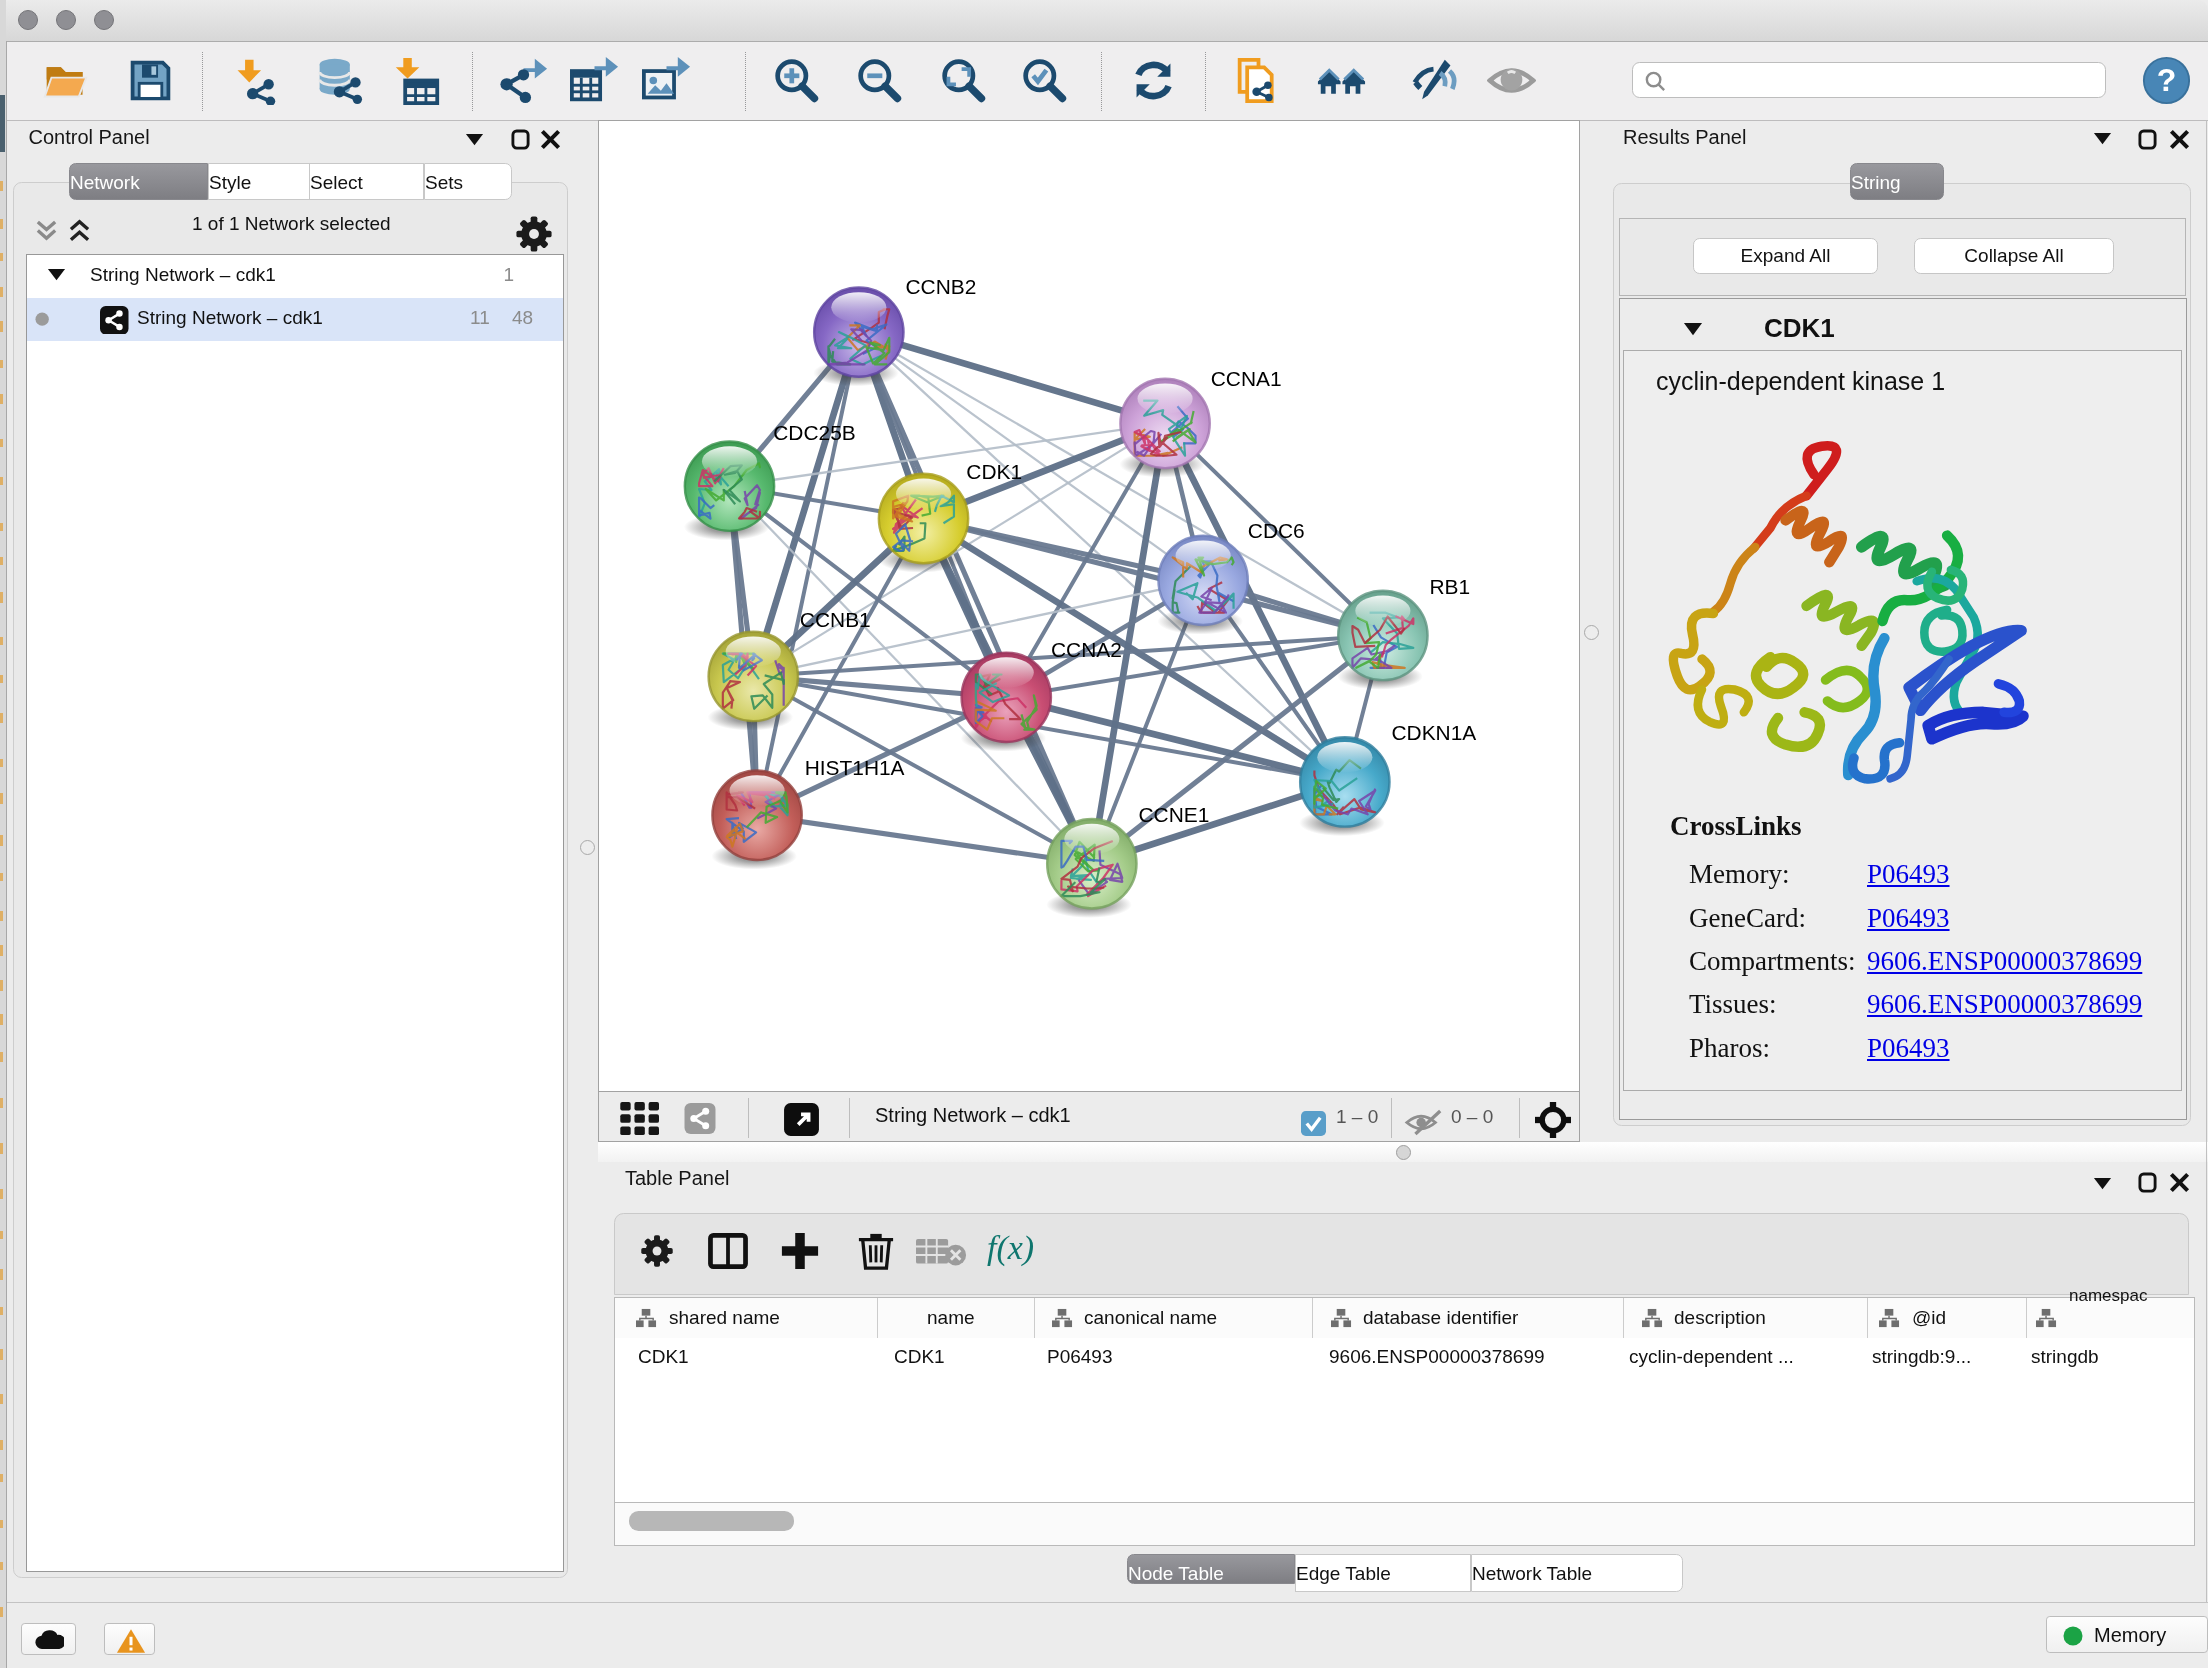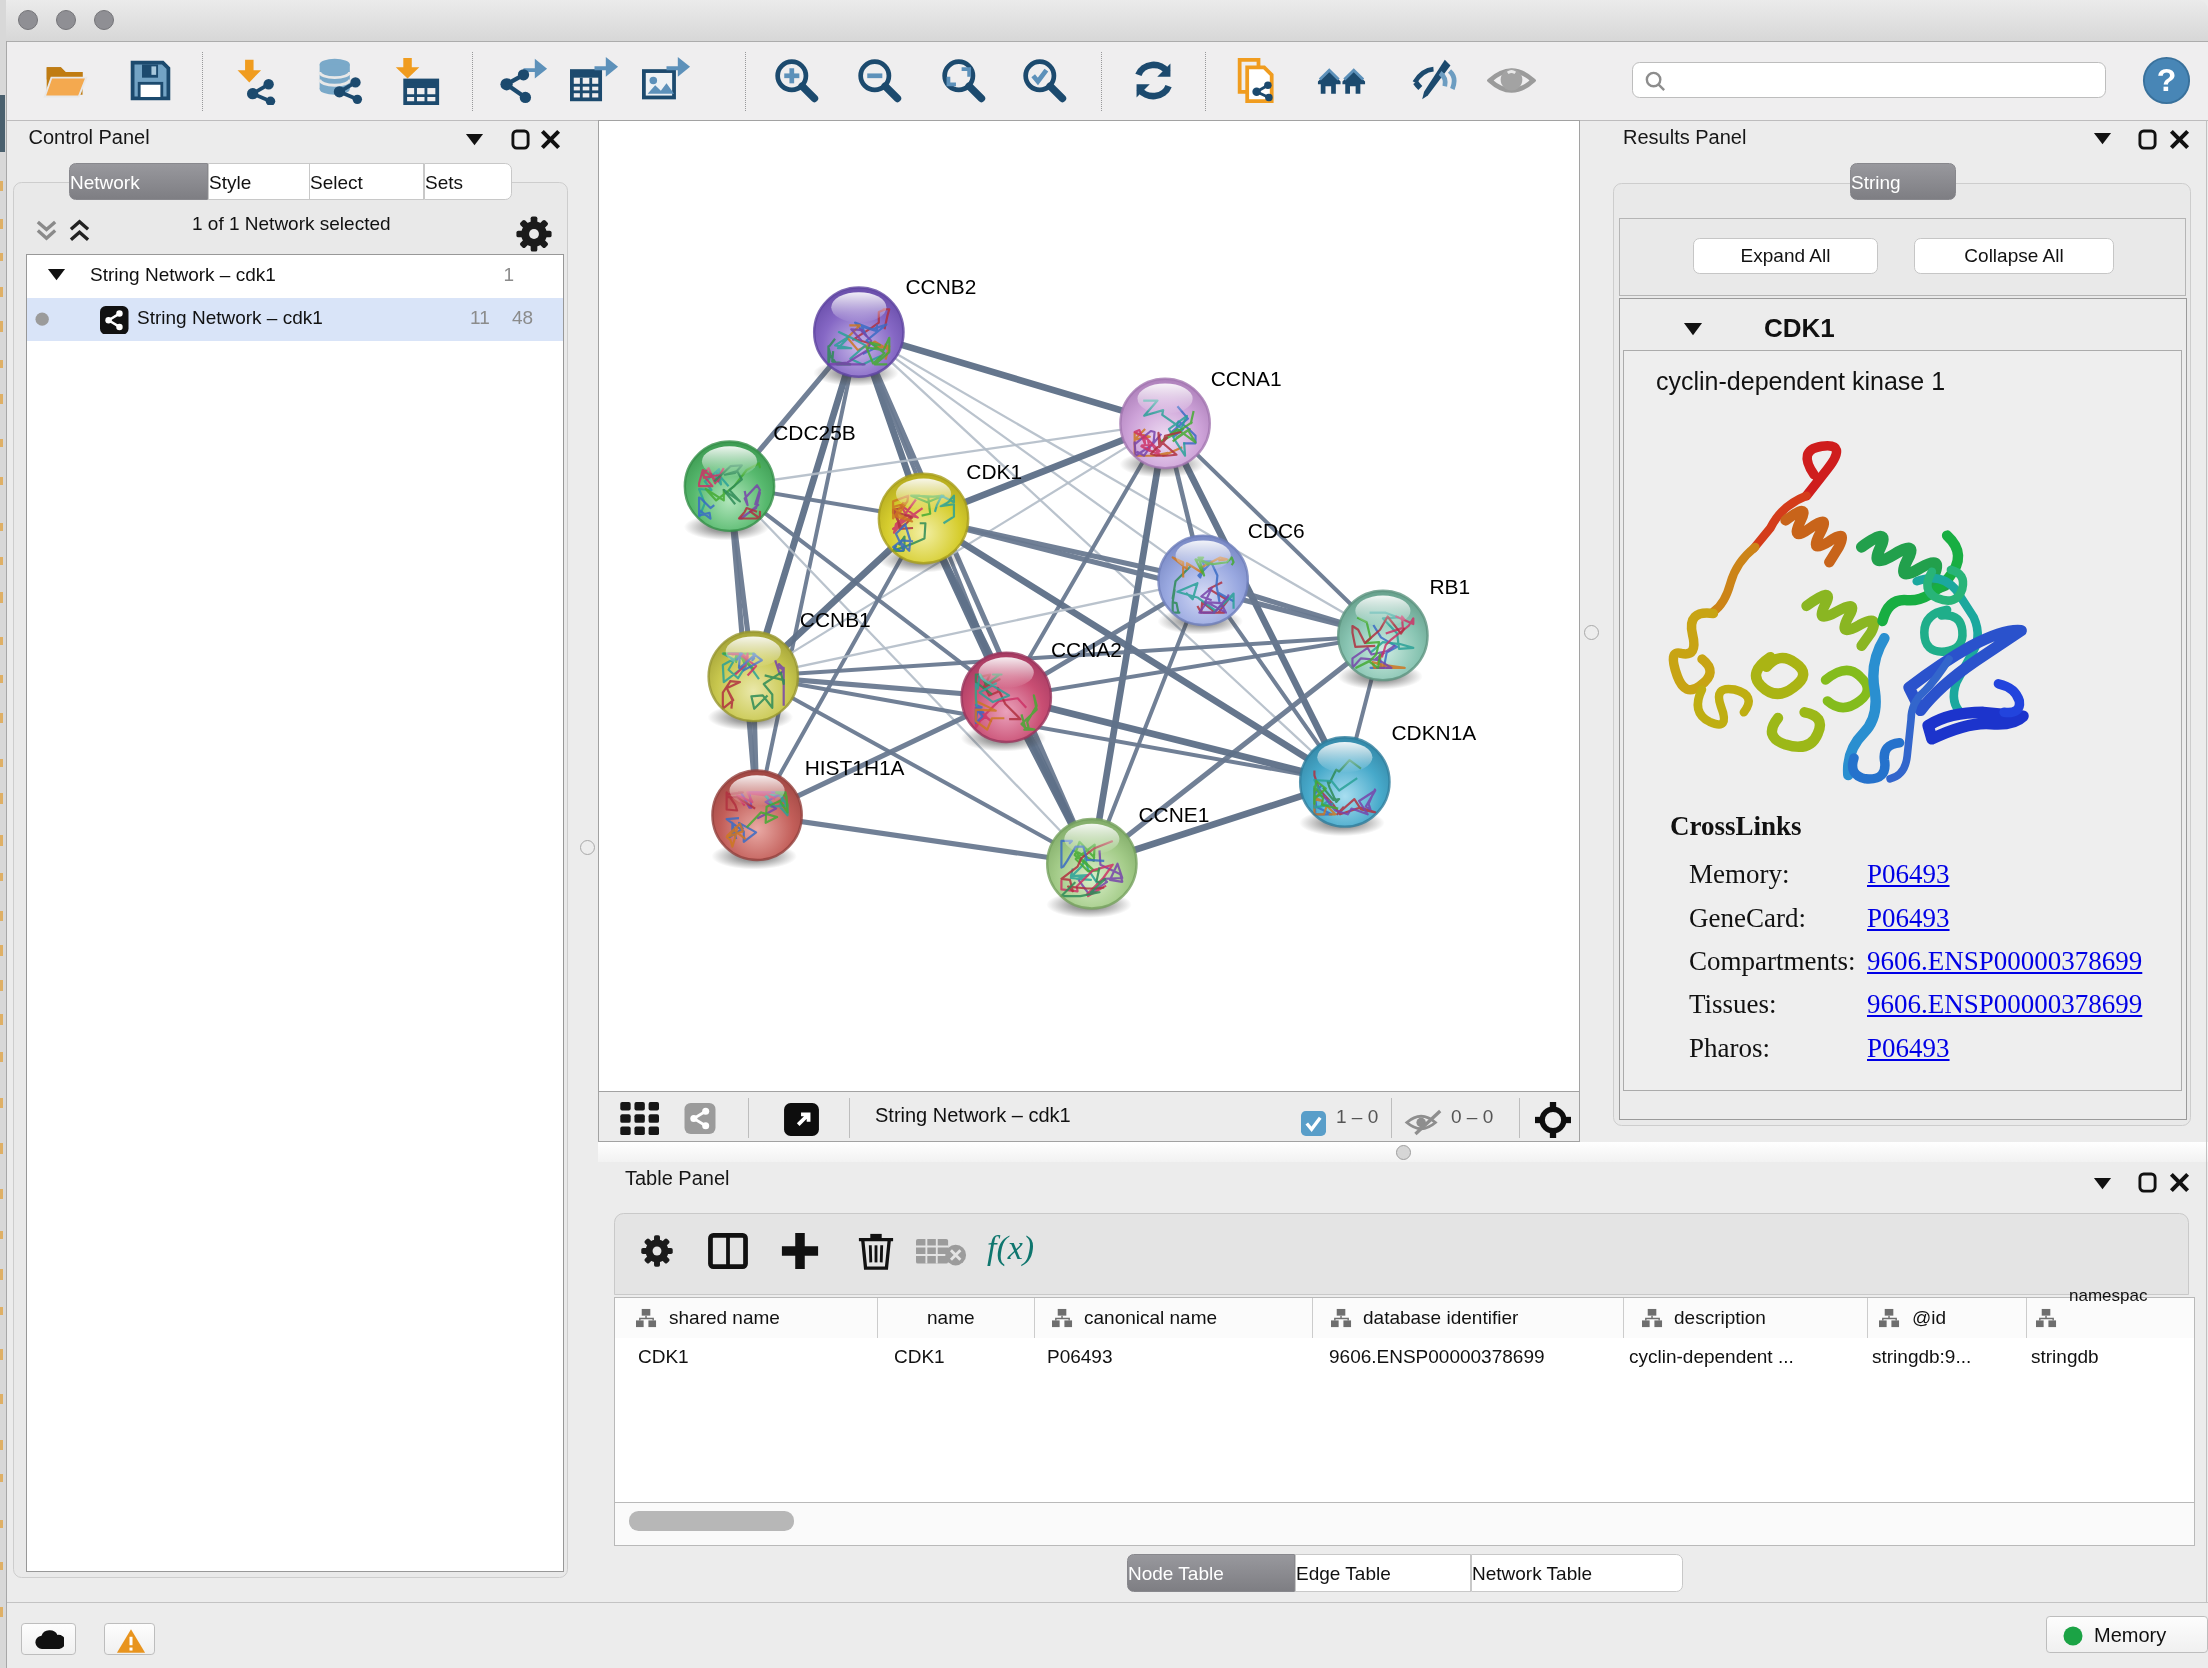--- a/index.html
+++ b/index.html
@@ -652,21 +652,21 @@
 <div style="position:absolute;left:1584px;top:625px;width:13.3px;height:13.3px;border-radius:50%;background:#ededed;border:1px solid #a8a8a8"></div>
 
 <div id="resultspanel">
 <div class="ptitle" style="left:1623px;top:126px">Results Panel</div>
 <svg class="pbtn" style="left:2138px;top:129px" width="19" height="21" viewBox="0 0 20 22">
       <rect x="2" y="2" width="16" height="18" rx="4" fill="none" stroke="#111" stroke-width="3"></rect>
     </svg>
 <svg class="pbtn" style="left:2169px;top:129px" width="21" height="21" viewBox="0 0 22 22">
       <path d="M4 1L11 8L18 1L21 4L14 11L21 18L18 21L11 14L4 21L1 18L8 11L1 4z" fill="#111"></path>
     </svg>
-<div class="tab tabsel" style="left:1850px;top:163px;width:106px;height:37px;line-height:37px;border-radius:6.7px">String</div>
+<div class="tab tabsel" style="left:1850px;top:163px;width:94px;height:37px;line-height:37px;border-radius:6.7px">String</div>
 <div id="rp-inner"></div>
 <div class="lay2" id="rp-expbox"></div>
 <div class="wbtn lay2" style="left:1693px;top:238px;width:185px;height:36px;line-height:34px">Expand All</div>
 <div class="wbtn lay2" style="left:1914px;top:238px;width:200px;height:36px;line-height:34px">Collapse All</div>
 <div class="lay2" id="rp-sections"></div>
 <svg class="pbtn lay2" style="left:1683px;top:322px" width="20" height="14.3" viewBox="0 0 21 15">
       <path d="M1 1h19l-9.5 13z" fill="#111"></path>
     </svg>
 <div class="abs lay2" style="left:1764px;top:313px;font-size:26px;font-weight:bold">CDK1</div>
 <div class="lay2" id="rp-detail"></div>
@@ -833,21 +833,21 @@
  <div style="position:absolute;left:279px;top:7.6px;font-size:19px">CDK1</div>
  <div style="position:absolute;left:432px;top:7.6px;font-size:19px">P06493</div>
  <div style="position:absolute;left:714px;top:7.6px;font-size:19px">9606.ENSP00000378699</div>
  <div style="position:absolute;left:1014px;top:7.6px;font-size:19px">cyclin-dependent ...</div>
  <div style="position:absolute;left:1257px;top:7.6px;font-size:19px">stringdb:9...</div>
  <div style="position:absolute;left:1416px;top:7.6px;font-size:19px">stringdb</div>
 </div>
 <div id="tp-scroll">
       <div style="position:absolute;left:14.3px;top:7.6px;width:165px;height:20px;background:#b7b7b7;border-radius:9.5px"></div>
     </div>
-<div class="tab tabsel" style="left:1127px;top:1554px;width:168px;height:38px;line-height:38px;border-radius:6.7px 0 0 6.7px">Node Table</div>
+<div class="tab tabsel" style="left:1127px;top:1554px;width:168px;height:30px;line-height:38px;border-radius:6.7px 0 0 6.7px">Node Table</div>
 <div class="tab" style="left:1295px;top:1554px;width:176px;height:38px;line-height:38px">Edge Table</div>
 <div class="tab" style="left:1471px;top:1554px;width:212px;height:38px;line-height:38px;border-radius:0 6.7px 6.7px 0">Network Table</div>
 </div>
 
 <div id="statusbar">
 <div class="sbtn" style="left:21px;top:20px;width:55px;height:32px">
  <svg style="position:absolute;left:12.4px;top:5.7px" width="30" height="21" viewBox="0 0 32 22">
         <path fill="#111" d="M9 20a7 7 0 0 1-1-14a9 8 0 0 1 17-1a6 6 0 0 1 2 15z"></path>
       </svg>
 </div>

